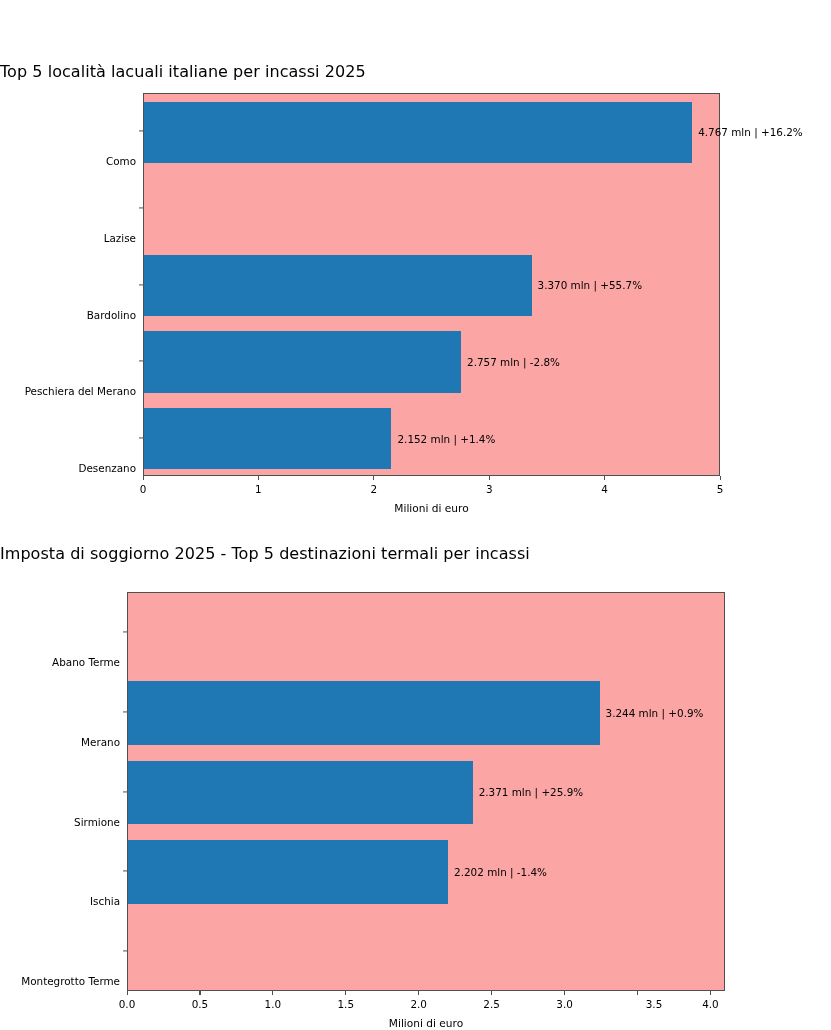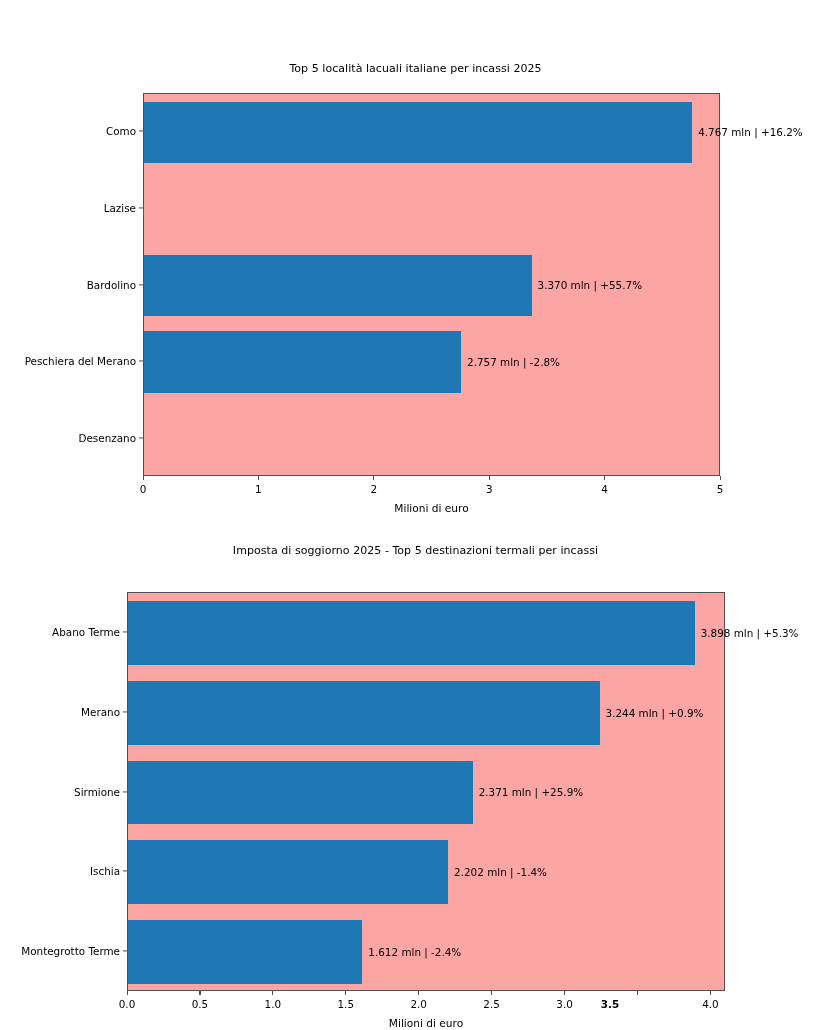--- a/index.html
+++ b/index.html
@@ -19,22 +19,21 @@
   .figure {
     position: absolute;
     left: 0;
     width: 831px;
   }
   #figure-1 { top: 0px;   height: 530px; }
   #figure-2 { top: 530px; height: 500px; }
 
   .chart-title {
     position: absolute;
-    text-align: center;
-    font-size: 11px;
+    font-size: 16px;
     color: #000000;
     white-space: nowrap;
     letter-spacing: 0.05px;
   }
   #figure-1 .chart-title { left: 0; width: 831px; top: 62px; }
   #figure-2 .chart-title { left: 0; width: 831px; top: 14px; }
 
   
   .axes {
     position: absolute;
@@ -74,20 +73,21 @@
   }
 
   
   .ytick {
     position: absolute;
     text-align: right;
     font-size: 10.4px;
     color: #000000;
     white-space: nowrap;
     transform: translateY(-50%);
+    margin-top: 30px;
   }
   .ytick-mark {
     position: absolute;
     width: 4px;
     height: 1.15px;
     background: #505050;
     transform: translateY(-50%);
   }
 
   
@@ -124,20 +124,24 @@
           <div class="bar" style="width: 95.34%; background: rgb(31, 119, 180);"></div>
           <div class="bar-label" style="left: 95.34%;">4.767 mln | +16.2%</div>
         </div>
         <div class="bar-row" style="top: 153.2px; height: 76.6px;">
           <div class="bar" style="width: 67.4%; background: rgb(31, 119, 180);"></div>
           <div class="bar-label" style="left: 67.4%;">3.370 mln | +55.7%</div>
         </div>
         <div class="bar-row" style="top: 229.8px; height: 76.6px;">
           <div class="bar" style="width: 55.14%; background: rgb(31, 119, 180);"></div>
           <div class="bar-label" style="left: 55.14%;">2.757 mln | -2.8%</div>
+        </div>
+        <div class="bar-row" style="top: 306.4px; height: 76.6px;">
+          <div class="bar" style="width: 43.04%; background: rgb(31, 119, 180);"></div>
+          <div class="bar-label" style="left: 43.04%;">2.152 mln | +1.4%</div>
         </div>
       </div>
   </div>
 
   <div id="yticks-1">
       <div class="ytick" style="top: 131.3px; left: 0px; width: 136px;">Como</div>
       <div class="ytick-mark" style="top: 131.3px; left: 139px; background: rgb(80, 80, 80);"></div>
       <div class="ytick" style="top: 207.9px; left: 0px; width: 136px;">Lazise</div>
       <div class="ytick-mark" style="top: 207.9px; left: 139px; background: rgb(80, 80, 80);"></div>
       <div class="ytick" style="top: 284.5px; left: 0px; width: 136px;">Bardolino</div>
@@ -163,39 +167,31 @@
     </div>
 
   <div class="xaxis-title" id="xlabel-1" style="left: 143px; width: 577px; top: 502px;">Milioni di euro</div>
 </div>
 
 <div class="figure" id="figure-2">
   <div class="chart-title">Imposta di soggiorno 2025 - Top 5 destinazioni termali per incassi</div>
 
   <div class="axes" id="axes-2">
     <div class="plot-inner" id="bars-2">
-        <div class="bar-row" style="top: 0px; height: 79.8px;">
-          <div class="bar" style="width: 95.0732%; background: rgb(31, 119, 180);"></div>
-          <div class="bar-label" style="left: 95.0732%;">3.898 mln | +5.3%</div>
-        </div>
         <div class="bar-row" style="top: 79.8px; height: 79.8px;">
           <div class="bar" style="width: 79.122%; background: rgb(31, 119, 180);"></div>
           <div class="bar-label" style="left: 79.122%;">3.244 mln | +0.9%</div>
         </div>
         <div class="bar-row" style="top: 159.6px; height: 79.8px;">
           <div class="bar" style="width: 57.8293%; background: rgb(31, 119, 180);"></div>
           <div class="bar-label" style="left: 57.8293%;">2.371 mln | +25.9%</div>
         </div>
         <div class="bar-row" style="top: 239.4px; height: 79.8px;">
           <div class="bar" style="width: 53.7073%; background: rgb(31, 119, 180);"></div>
           <div class="bar-label" style="left: 53.7073%;">2.202 mln | -1.4%</div>
-        </div>
-        <div class="bar-row" style="top: 319.2px; height: 79.8px;">
-          <div class="bar" style="width: 39.3171%; background: rgb(31, 119, 180);"></div>
-          <div class="bar-label" style="left: 39.3171%;">1.612 mln | -2.4%</div>
         </div>
       </div>
   </div>
 
   <div id="yticks-2">
       <div class="ytick" style="top: 101.9px; left: 0px; width: 120px;">Abano Terme</div>
       <div class="ytick-mark" style="top: 101.9px; left: 123px; background: rgb(80, 80, 80);"></div>
       <div class="ytick" style="top: 181.7px; left: 0px; width: 120px;">Merano</div>
       <div class="ytick-mark" style="top: 181.7px; left: 123px; background: rgb(80, 80, 80);"></div>
       <div class="ytick" style="top: 261.5px; left: 0px; width: 120px;">Sirmione</div>
@@ -214,19 +210,19 @@
       <div class="xtick-label" style="left: 272.854px; top: 468px;">1.0</div>
       <div class="xtick-mark" style="left: 345.28px; top: 461px; background: rgb(80, 80, 80);"></div>
       <div class="xtick-label" style="left: 345.78px; top: 468px;">1.5</div>
       <div class="xtick-mark" style="left: 418.207px; top: 461px; background: rgb(80, 80, 80);"></div>
       <div class="xtick-label" style="left: 418.707px; top: 468px;">2.0</div>
       <div class="xtick-mark" style="left: 491.134px; top: 461px; background: rgb(80, 80, 80);"></div>
       <div class="xtick-label" style="left: 491.634px; top: 468px;">2.5</div>
       <div class="xtick-mark" style="left: 564.061px; top: 461px; background: rgb(80, 80, 80);"></div>
       <div class="xtick-label" style="left: 564.561px; top: 468px;">3.0</div>
       <div class="xtick-mark" style="left: 636.988px; top: 461px; background: rgb(80, 80, 80);"></div>
-      <div class="xtick-label" style="left: 610px; top: 468px; font-weight: bold;">3.5</div>
+      <div class="xtick-label" style="left: 654px; top: 468px;">3.5</div>
       <div class="xtick-mark" style="left: 709.915px; top: 461px; background: rgb(80, 80, 80);"></div>
       <div class="xtick-label" style="left: 710.415px; top: 468px;">4.0</div>
     </div>
 
   <div class="xaxis-title" id="xlabel-2" style="left: 127px; width: 598px; top: 487px;">Milioni di euro</div>
 </div>
 
 </body></html>

